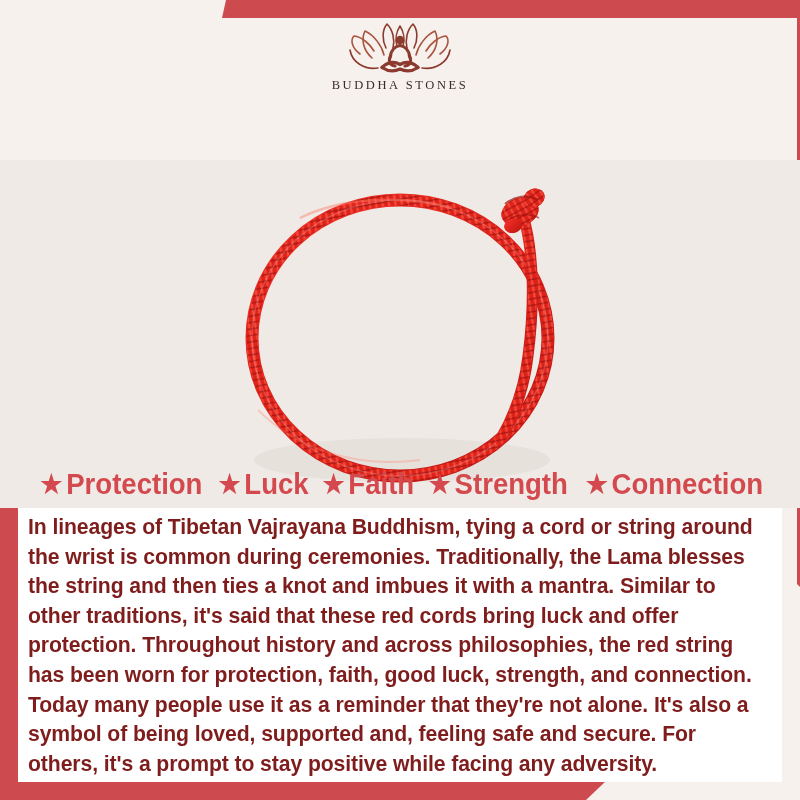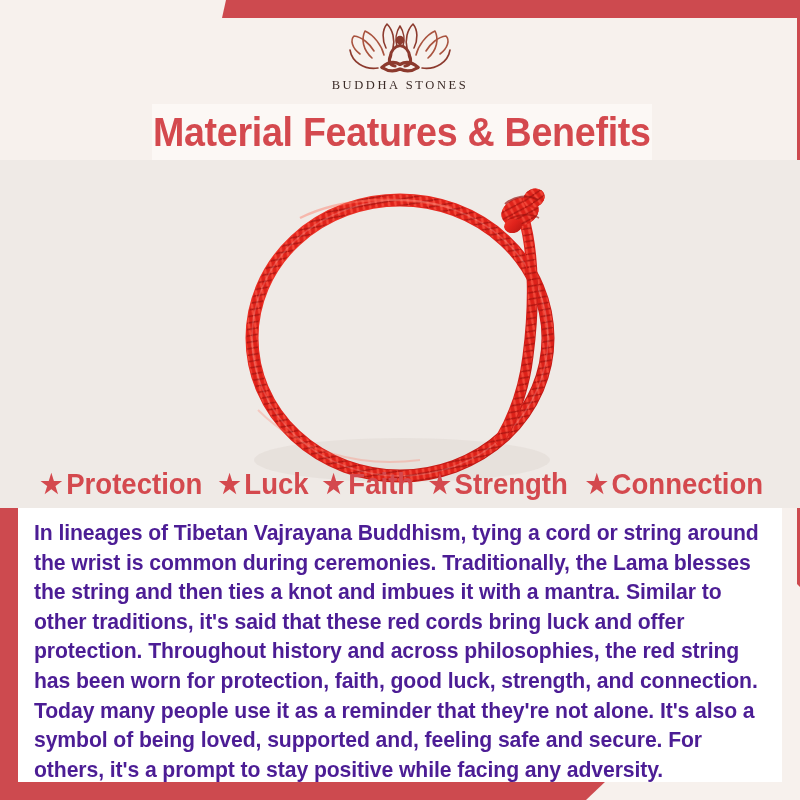--- a/index.html
+++ b/index.html
@@ -176,22 +176,22 @@
     position: absolute;
     top: 508px;
     left: 18px;
     width: 764px;
     height: 274px;
     background: #ffffff;
     box-sizing: border-box;
     padding: 4px 16px 0 10px;
   }
   .desc p {
-    margin: 6px;
-    color: #4c1d95;
+    margin: 0;
+    color: #7f1d1d;
     font-size: 21.2px;
     line-height: 29.6px;
     font-weight: 600;
     font-family: "Liberation Sans Narrow", "Liberation Sans", sans-serif;
     transform-origin: left top;
     letter-spacing: -0.1px;
   }
 </style>
 </head>
 <body>
@@ -232,23 +232,20 @@
         <path d="M48.5 38 C46 43 48 47.5 53 48"></path>
         <path d="M67.5 38 C70 43 68 47.5 63 48"></path>
 
         <path d="M40 49.5 C46 44 52 43 58 46.5 C64 43 70 44 76 49.5"></path>
         <path d="M40 49.5 C46 53.5 52 54 58 51 C64 54 70 53.5 76 49.5"></path>
       </g>
     </svg>
     <div class="logo-word">BUDDHA STONES</div>
   </div>
 
-  <div class="title-band">
-    <div class="title-text">Material Features &amp; Benefits</div>
-  </div>
 
   <div class="photo">
     <svg width="800" height="348" viewBox="0 0 800 348">
       <defs>
         <linearGradient id="cordGrad" x1="0" y1="0" x2="1" y2="1">
           <stop offset="0%" stop-color="#f23a2c"></stop>
           <stop offset="45%" stop-color="#e0231c"></stop>
           <stop offset="100%" stop-color="#b81612"></stop>
         </linearGradient>
         <pattern id="braid" width="9" height="9" patternUnits="userSpaceOnUse" patternTransform="rotate(35)">

